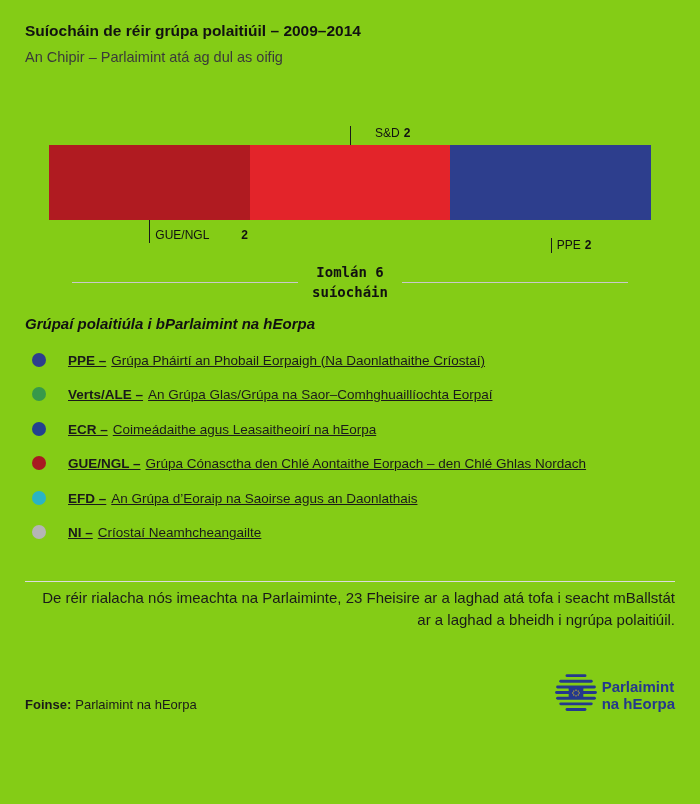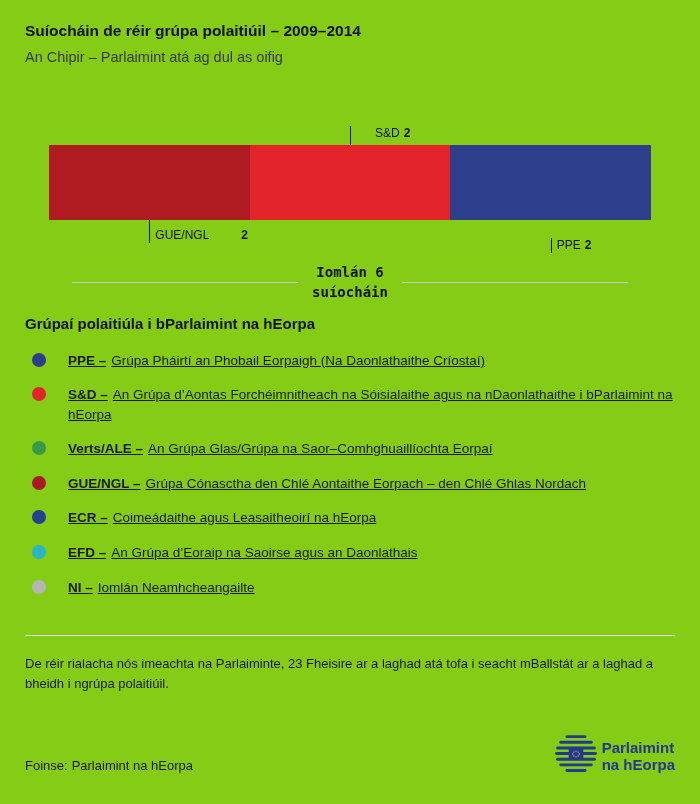--- a/index.html
+++ b/index.html
@@ -19,33 +19,33 @@
   .label-below-left{left:16.666%;top:100%;height:22px;align-items:flex-end;padding-bottom:1px;gap:28px;}
   .label-below-right{left:83.333%;top:100%;height:15px;align-items:flex-start;margin-top:18px;}
   .seats{font-weight:bold;margin-left:4px;}
 
   
   .total-row{display:flex;align-items:center;margin:42px 47px 0 47px;gap:14px;}
   .hline{flex:1;height:1px;background:#c9c9c9;}
   .total-text{font-family:"DejaVu Sans Mono", monospace;font-weight:bold;font-size:14px;text-align:center;line-height:1.45;color:#111;}
 
   
-  .legend-heading{font-size:15px;font-weight:bold;margin-top:12px;color:#111;}
+  .legend-heading{font-size:15px;font-weight:bold;margin-top:12px;color:#111;font-style:italic;}
   .legend-list{margin-top:19px;text-decoration:underline;}
   .legend-item{display:flex;align-items:flex-start;margin-bottom:15px;}
   .dot{width:14px;height:14px;border-radius:50%;flex:0 0 14px;margin:2px 0 0 7px;}
   .legend-text{margin-left:22px;font-size:13.5px;line-height:1.45;color:#1a1a1a;}
   .abbr{font-weight:bold;margin-right:5px;}
 
   
   .footer-divider{height:1px;background:#dcdcdc;margin-top:38px;}
-  .note{font-size:13px;line-height:1.5;margin-top:18px;color:#1a1a1a;max-width:655px;}
+  .note{font-size:15px;line-height:1.5;margin-top:5px;color:#1a1a1a;max-width:655px;text-align:right;}
   .source-row{display:flex;justify-content:space-between;align-items:flex-end;margin-top:40px;}
   .source-line{font-size:13px;color:#1a1a1a;padding-bottom:6px;}
-  .source-label{font-weight:normal;margin-right:4px;}
+  .source-label{font-weight:bold;margin-right:4px;}
   .logo-block{display:flex;align-items:center;gap:3px;}
   .logo-text{font-size:15px;font-weight:bold;color:#24388d;line-height:1.15;}
 </style>
 </head>
 <body>
 
 <div class="page">
 
   <h1 class="title">Suíocháin de réir grúpa polaitiúil – 2009–2014</h1>
   <div class="subtitle">An Chipir – Parlaimint atá ag dul as oifig</div>
@@ -86,49 +86,45 @@
 
   <div class="legend-heading">Grúpaí polaitiúla i bParlaimint na hEorpa</div>
 
   <div class="legend-list">
 
     <div class="legend-item">
       <span class="dot" style="background: rgb(45, 62, 141);"></span>
       <div class="legend-text"><span class="abbr">PPE –</span><span>Grúpa Pháirtí an Phobail Eorpaigh (Na Daonlathaithe Críostaí)</span></div>
     </div>
 
-    <div class="legend-item">
-      <span class="dot" style="background: rgb(227, 36, 42);"></span>
-      <div class="legend-text"><span class="abbr">S&amp;D –</span><span>An Grúpa d’Aontas Forchéimnitheach na Sóisialaithe agus na nDaonlathaithe i bParlaimint na hEorpa</span></div>
-    </div>
 
 
     <div class="legend-item">
       <span class="dot" style="background: rgb(55, 153, 74);"></span>
       <div class="legend-text"><span class="abbr">Verts/ALE –</span><span>An Grúpa Glas/Grúpa na Saor–Comhghuaillíochta Eorpaí</span></div>
     </div>
 
     <div class="legend-item">
-      <span class="dot" style="background: rgb(168, 27, 33);"></span>
-      <div class="legend-text"><span class="abbr">GUE/NGL –</span><span>Grúpa Cónasctha den Chlé Aontaithe Eorpach – den Chlé Ghlas Nordach</span></div>
+      <span class="dot" style="background: rgb(35, 65, 143);"></span>
+      <div class="legend-text"><span class="abbr">ECR –</span><span>Coimeádaithe agus Leasaitheoirí na hEorpa</span></div>
     </div>
 
     <div class="legend-item">
-      <span class="dot" style="background: rgb(35, 65, 143);"></span>
-      <div class="legend-text"><span class="abbr">ECR –</span><span>Coimeádaithe agus Leasaitheoirí na hEorpa</span></div>
+      <span class="dot" style="background: rgb(168, 27, 33);"></span>
+      <div class="legend-text"><span class="abbr">GUE/NGL –</span><span>Grúpa Cónasctha den Chlé Aontaithe Eorpach – den Chlé Ghlas Nordach</span></div>
     </div>
 
     <div class="legend-item">
       <span class="dot" style="background: rgb(42, 180, 196);"></span>
       <div class="legend-text"><span class="abbr">EFD –</span><span>An Grúpa d’Eoraip na Saoirse agus an Daonlathais</span></div>
     </div>
 
     <div class="legend-item">
       <span class="dot" style="background: rgb(181, 181, 181);"></span>
-      <div class="legend-text"><span class="abbr">NI –</span><span>Iomlán Neamhcheangailte</span></div>
+      <div class="legend-text"><span class="abbr">NI –</span><span>Críostaí Neamhcheangailte</span></div>
     </div>
 
   </div>
 
   <div class="footer-divider"></div>
 
   <div class="note">De réir rialacha nós imeachta na Parlaiminte, 23 Fheisire ar a laghad atá tofa i seacht mBallstát ar a laghad a bheidh i ngrúpa polaitiúil.</div>
 
   <div class="source-row">
     <div class="source-line">

